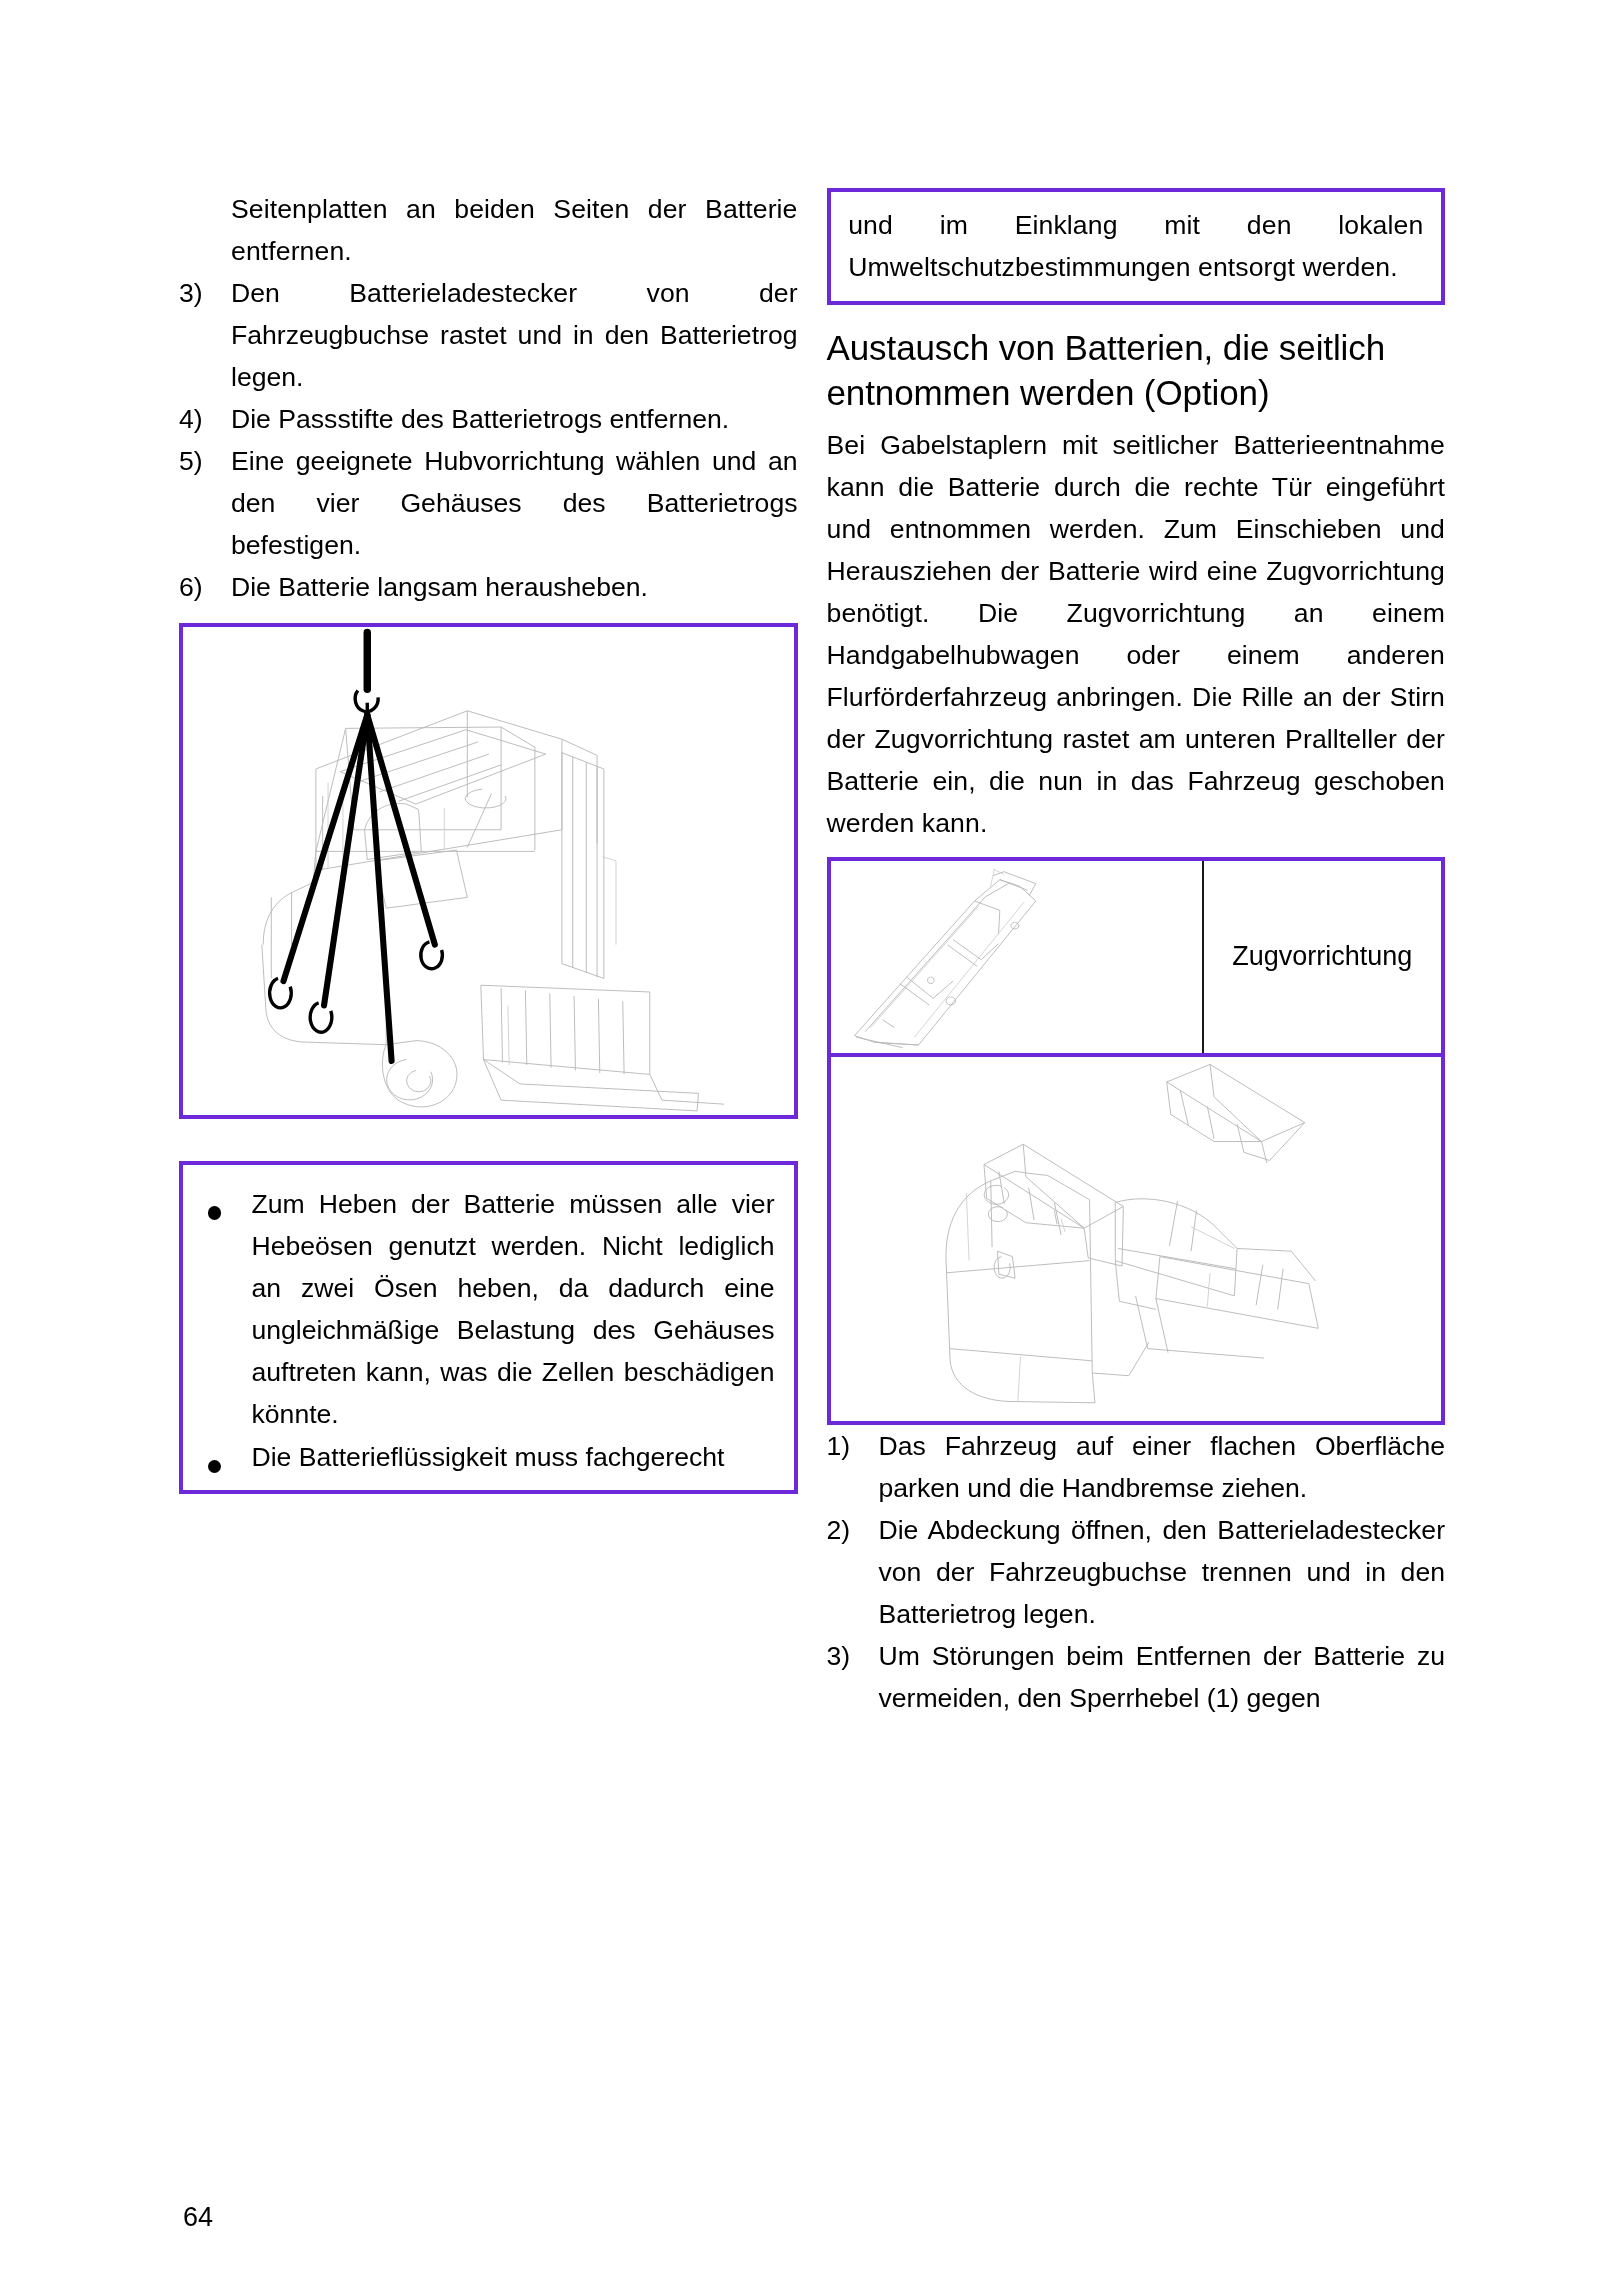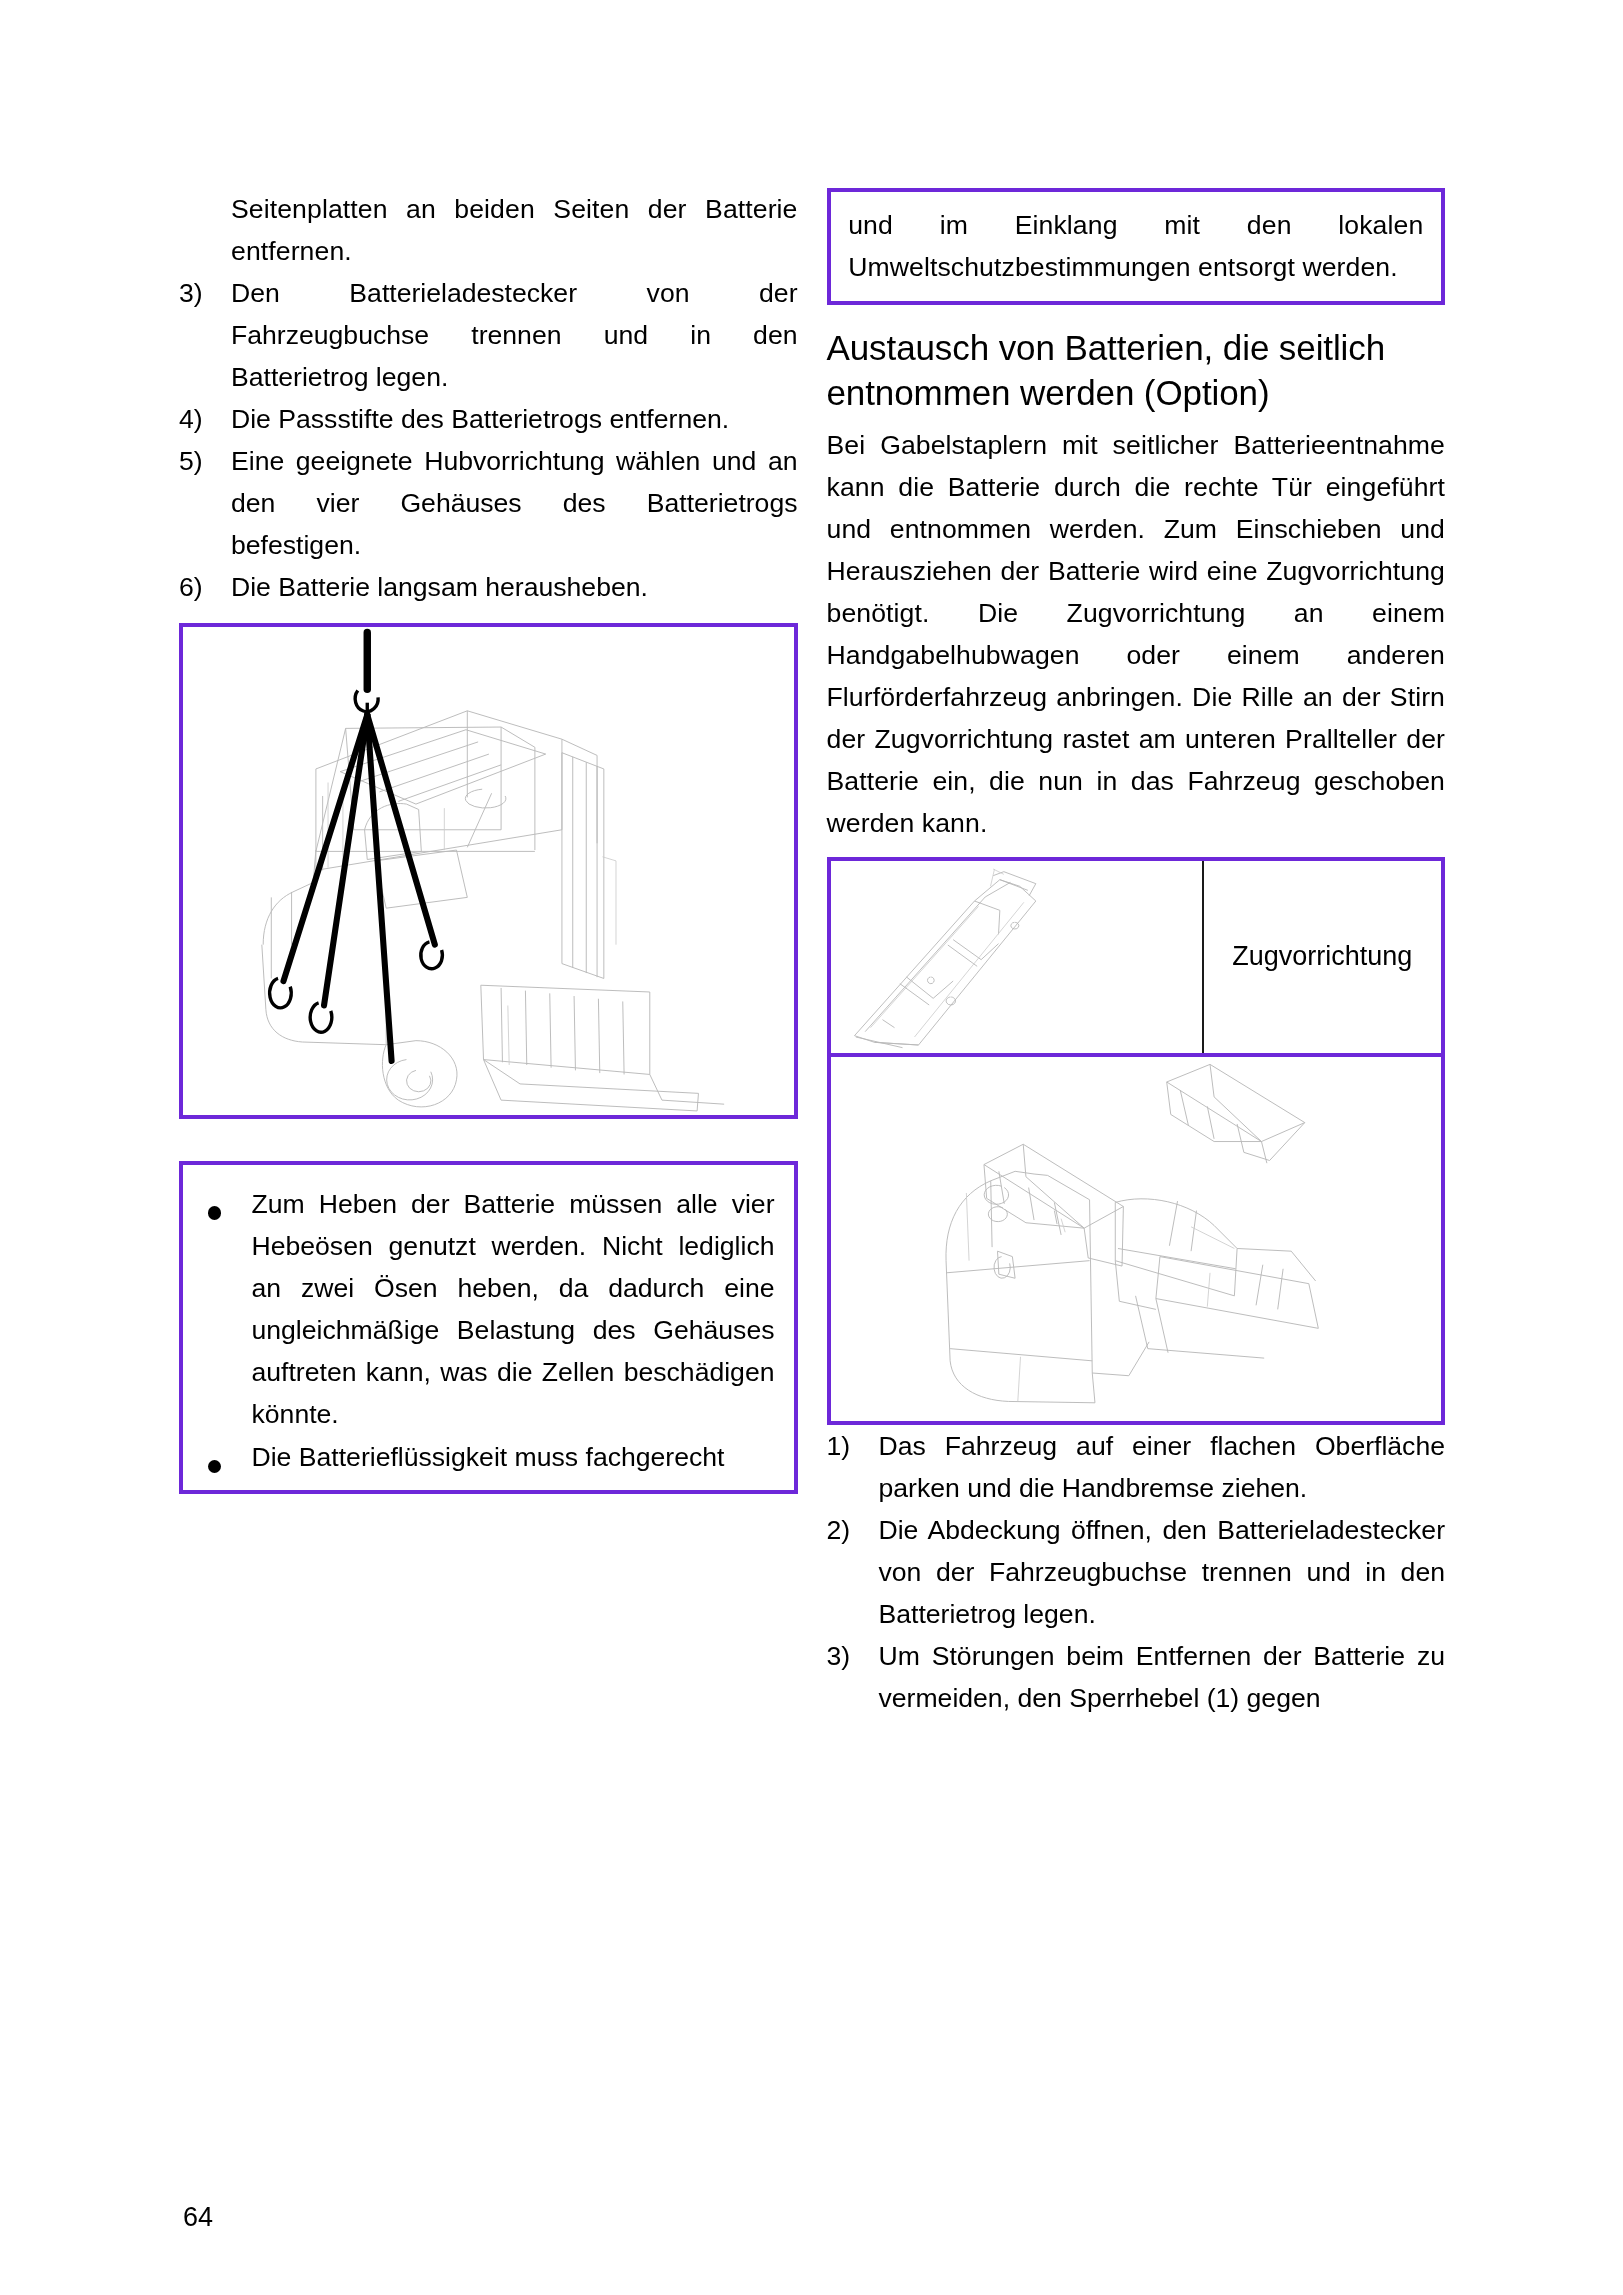--- a/index.html
+++ b/index.html
@@ -178,21 +178,21 @@
 <div class="page">
   <div class="content">
     <div class="cols">
 
       <div class="col col-left">
 
         <p class="body-text indent-para">Seitenplatten an beiden Seiten der Batterie entfernen.</p>
 
         <div class="hang">
           <span class="marker">3)</span>
-          <span class="hang-body">Den Batterieladestecker von der Fahrzeugbuchse trennen und in den Batterietrog legen.</span>
+          <span class="hang-body">Den Batterieladestecker von der Fahrzeugbuchse rastet und in den Batterietrog legen.</span>
         </div>
         <div class="hang">
           <span class="marker">4)</span>
           <span class="hang-body">Die Passstifte des Batterietrogs entfernen.</span>
         </div>
         <div class="hang">
           <span class="marker">5)</span>
           <span class="hang-body">Eine geeignete Hubvorrichtung wählen und an den vier Gehäuses des Batterietrogs befestigen.</span>
         </div>
         <div class="hang">

